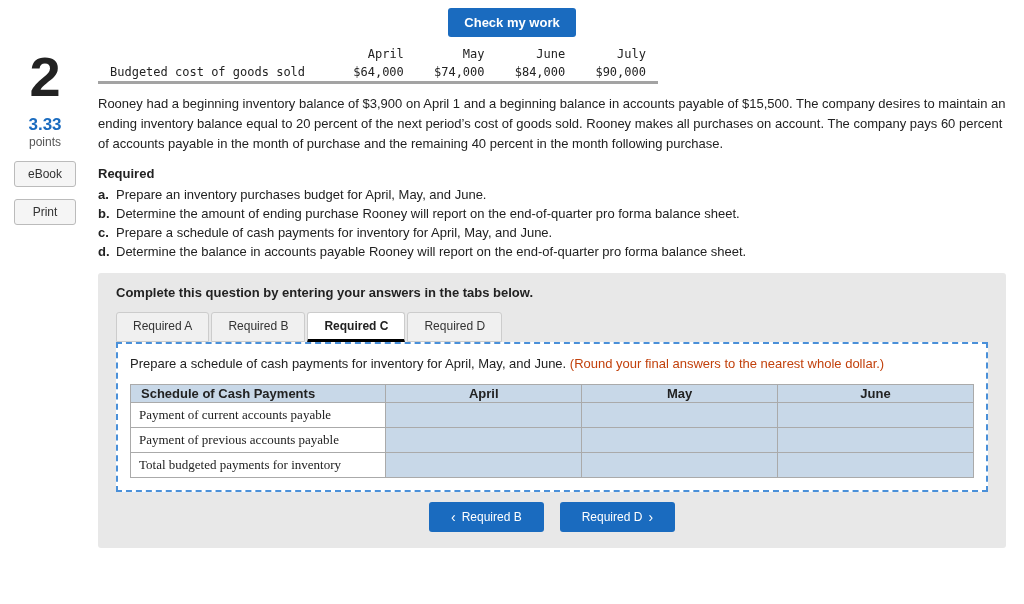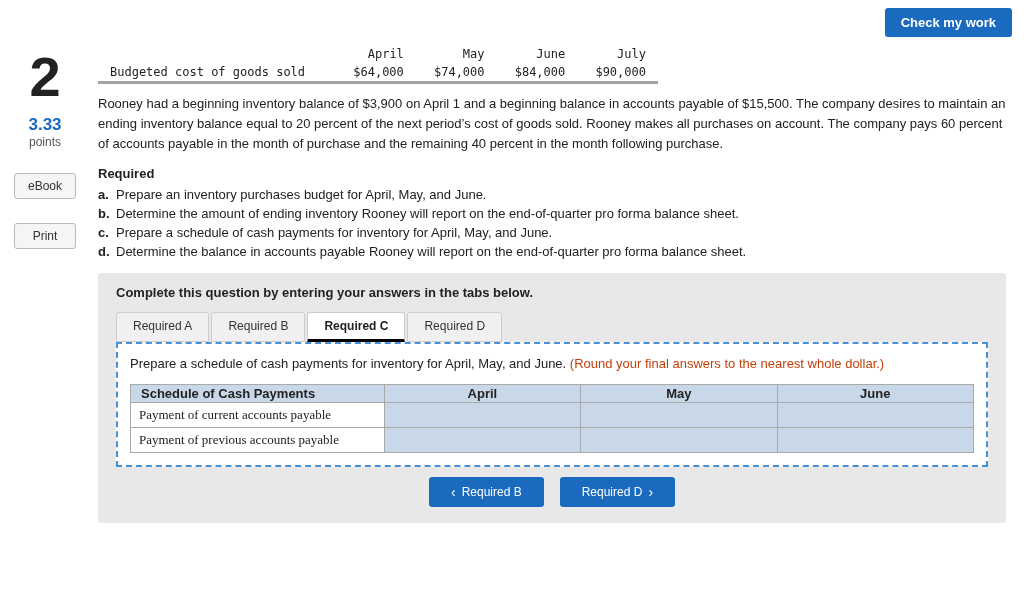--- a/index.html
+++ b/index.html
@@ -10,21 +10,21 @@
       color: #222;
       width: 1024px;
       min-height: 604px;
       position: relative;
       overflow: hidden;
     }
 
     
     .top-bar {
       display: flex;
-      justify-content: flex-end;
+      justify-content: center;
       padding: 8px 12px;
       background: #fff;
     }
     .check-my-work-btn {
       background: #1a6bbf;
       color: #fff;
       border: none;
       padding: 7px 16px;
       font-size: 13px;
       font-weight: bold;
@@ -60,21 +60,21 @@
       font-size: 17px;
       font-weight: bold;
       color: #1a6bbf;
       margin-top: 8px;
     }
     .points-sub {
       font-size: 12px;
       color: #555;
     }
     .sidebar-btn {
-      margin-top: 24px;
+      margin-top: 12px;
       border: 1px solid #bbb;
       background: #f5f5f5;
       color: #333;
       width: 62px;
       padding: 5px 4px;
       font-size: 12px;
       border-radius: 3px;
       cursor: pointer;
       text-align: center;
     }
@@ -308,21 +308,21 @@
     <p class="problem-text">Rooney had a beginning inventory balance of $3,900 on April 1 and a beginning balance in accounts payable of $15,500. The company desires to maintain an ending inventory balance equal to 20 percent of the next period’s cost of goods sold. Rooney makes all purchases on account. The company pays 60 percent of accounts payable in the month of purchase and the remaining 40 percent in the month following purchase.</p>
 
     <div class="required-heading">Required</div>
     <ul class="required-list">
       <li>
         <span class="letter">a.</span>
         <span>Prepare an inventory purchases budget for April, May, and June.</span>
       </li>
       <li>
         <span class="letter">b.</span>
-        <span>Determine the amount of ending inventory Rooney will report on the end-of-quarter pro forma balance sheet.</span>
+        <span>Determine the amount of ending purchase Rooney will report on the end-of-quarter pro forma balance sheet.</span>
       </li>
       <li>
         <span class="letter">c.</span>
         <span>Prepare a schedule of cash payments for inventory for April, May, and June.</span>
       </li>
       <li>
         <span class="letter">d.</span>
         <span>Determine the balance in accounts payable Rooney will report on the end-of-quarter pro forma balance sheet.</span>
       </li>
     </ul>
@@ -373,20 +373,32 @@
                 <input type="text" style="">
               </td>
               <td class="input-cell">
                 <input type="text" style="">
               </td>
               <td class="input-cell">
                 <input type="text" style="">
               </td>
             </tr>
 
+            <tr>
+              <td>Total budgeted payments for inventory</td>
+              <td class="input-cell">
+                <input type="text" style="">
+              </td>
+              <td class="input-cell">
+                <input type="text" style="">
+              </td>
+              <td class="input-cell">
+                <input type="text" style="">
+              </td>
+            </tr>
           </tbody>
         </table>
       </div>
 
       <div class="nav-buttons">
         <button class="nav-btn">
           <span class="arrow">‹</span>
           <span>Required B</span>
         </button>
         <button class="nav-btn">

